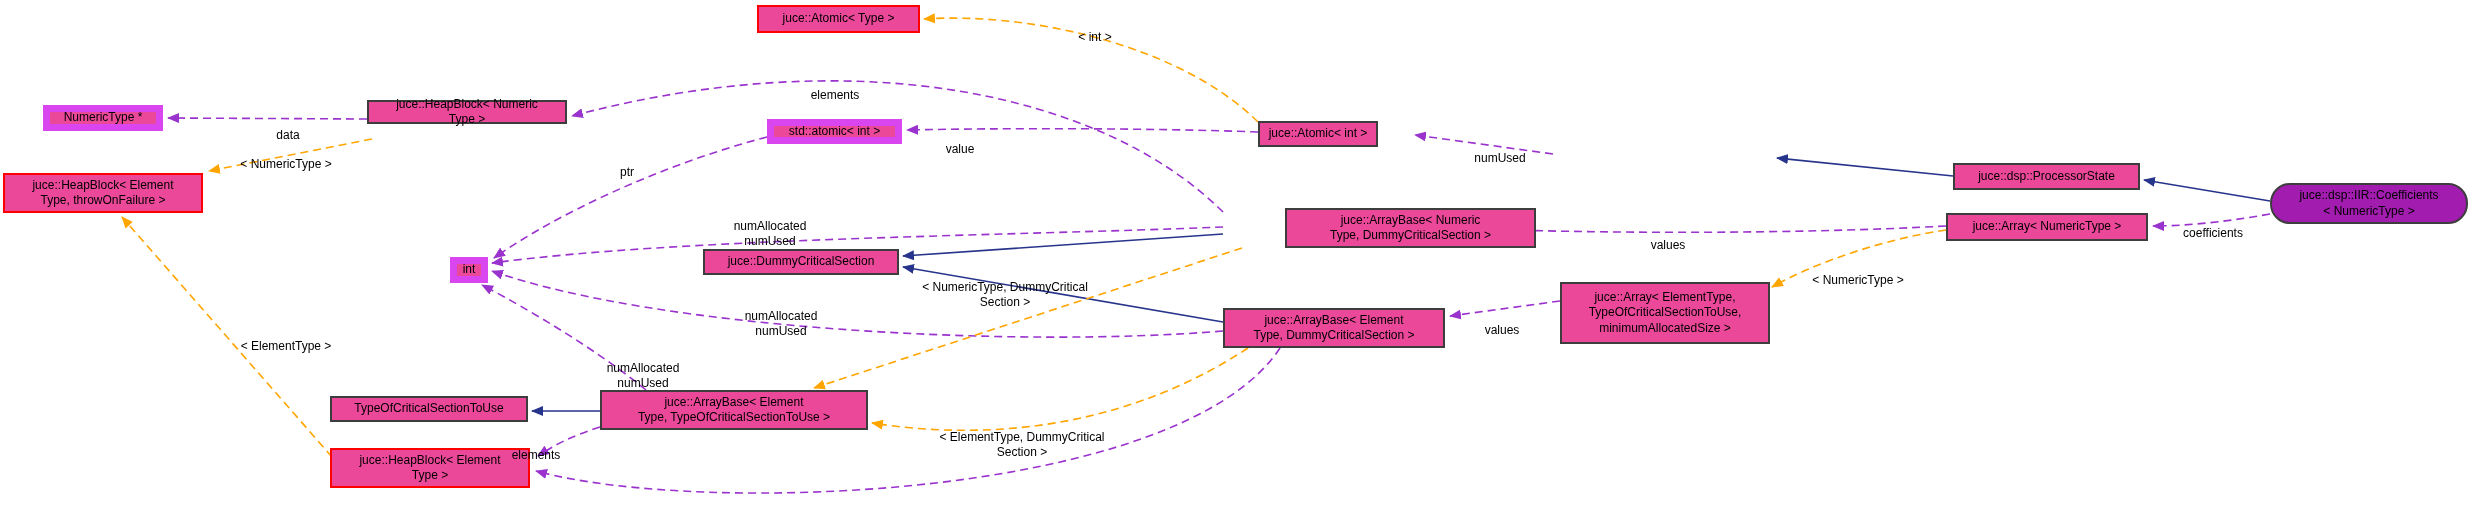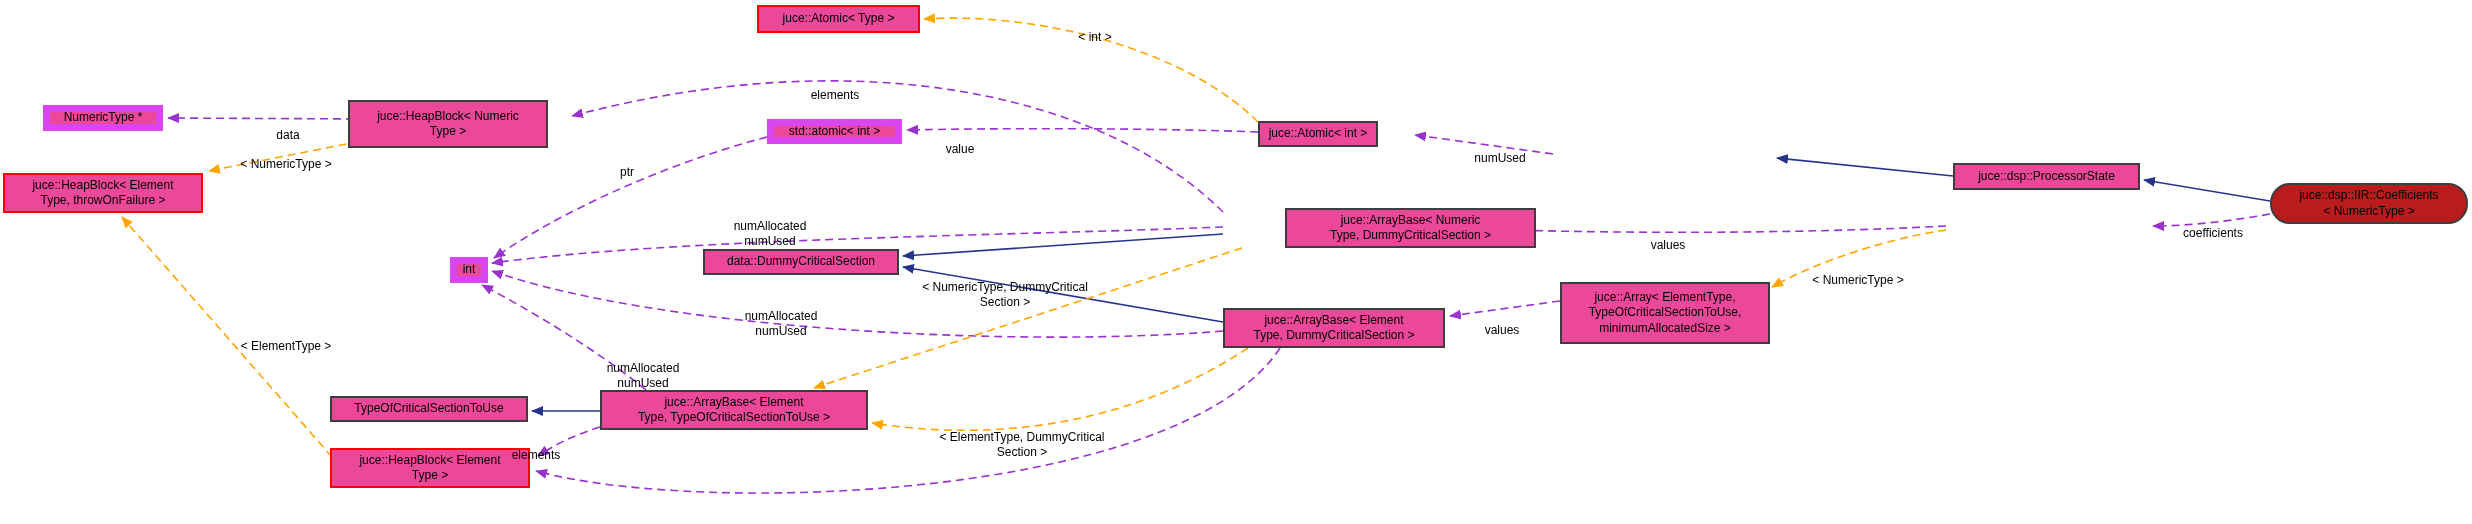--- a/index.html
+++ b/index.html
@@ -4,21 +4,21 @@
 <style>
   html,body{margin:0;padding:0;background:#ffffff;}
   #canvas{position:relative;width:2472px;height:524px;background:#ffffff;overflow:hidden;
           font-family:"Liberation Sans","DejaVu Sans",sans-serif;font-size:12px;color:#000;}
   #edges{position:absolute;left:0;top:0;width:2472px;height:524px;}
   .node{position:absolute;box-sizing:border-box;background:#ec4899;border:2px solid #3d3d3d;
         display:flex;flex-direction:column;align-items:center;justify-content:center;
         text-align:center;line-height:1.28;white-space:nowrap;z-index:2;}
   .node.ext{border:7px solid #d946ef;justify-content:center;}
   .node.red{border:2px solid #ff0000;}
-  .node.sel{background:#b91c1c;border-radius:20px;}
+  .node.sel{background:#a21caf;border-radius:20px;}
   .elabel{position:absolute;transform:translate(-50%,-50%);text-align:center;line-height:1.25;
           white-space:nowrap;z-index:3;margin-top:25px;}
   .elabel span{display:block;}
 </style>
 </head>
 <body>
 
 <div id="canvas">
 
   <svg id="edges" viewBox="0 0 2472 524" xmlns="http://www.w3.org/2000/svg">
@@ -59,21 +59,21 @@
     <path d="M332,457 L122,217" stroke="#ffa500" stroke-width="1.6" stroke-dasharray="8,5" fill="none" marker-end="url(#ah-org)"></path>
     <path d="M1242,248 L814,388" stroke="#ffa500" stroke-width="1.6" stroke-dasharray="8,5" fill="none" marker-end="url(#ah-org)"></path>
     <path d="M1248,348 C1120,432 980,440 872,423" stroke="#ffa500" stroke-width="1.6" stroke-dasharray="8,5" fill="none" marker-end="url(#ah-org)"></path>
     <path d="M1946,230 C1890,238 1820,260 1772,287" stroke="#ffa500" stroke-width="1.6" stroke-dasharray="8,5" fill="none" marker-end="url(#ah-org)"></path>
   </svg>
 
   <div class="node ext" style="left:43px;top:105px;width:120px;height:26px">
     <span>NumericType *</span>
   </div>
 
-  <div class="node" style="left:348px;top:100px;width:200px;height:48px">
+  <div class="node" style="left:367px;top:100px;width:200px;height:24px">
     <span>juce::HeapBlock&lt; Numeric</span>
     <span>Type &gt;</span>
   </div>
 
   <div class="node red" style="left:3px;top:173px;width:200px;height:40px">
     <span>juce::HeapBlock&lt; Element</span>
     <span>Type, throwOnFailure &gt;</span>
   </div>
 
   <div class="node red" style="left:757px;top:5px;width:163px;height:28px">
@@ -82,21 +82,21 @@
 
   <div class="node ext" style="left:767px;top:119px;width:135px;height:25px">
     <span>std::atomic&lt; int &gt;</span>
   </div>
 
   <div class="node ext" style="left:450px;top:257px;width:38px;height:26px">
     <span>int</span>
   </div>
 
   <div class="node" style="left:703px;top:249px;width:196px;height:26px">
-    <span>data::DummyCriticalSection</span>
+    <span>juce::DummyCriticalSection</span>
   </div>
 
   <div class="node" style="left:330px;top:396px;width:198px;height:26px">
     <span>TypeOfCriticalSectionToUse</span>
   </div>
 
   <div class="node" style="left:600px;top:390px;width:268px;height:40px">
     <span>juce::ArrayBase&lt; Element</span>
     <span>Type, TypeOfCriticalSectionToUse &gt;</span>
   </div>
@@ -124,20 +124,23 @@
   <div class="node" style="left:1560px;top:282px;width:210px;height:62px">
     <span>juce::Array&lt; ElementType,</span>
     <span>TypeOfCriticalSectionToUse,</span>
     <span>minimumAllocatedSize &gt;</span>
   </div>
 
   <div class="node" style="left:1953px;top:163px;width:187px;height:27px">
     <span>juce::dsp::ProcessorState</span>
   </div>
 
+  <div class="node" style="left:1946px;top:213px;width:202px;height:28px">
+    <span>juce::Array&lt; NumericType &gt;</span>
+  </div>
 
   <div class="node sel" style="left:2270px;top:183px;width:198px;height:41px">
     <span>juce::dsp::IIR::Coefficients</span>
     <span>&lt; NumericType &gt;</span>
   </div>
 
   <div class="elabel" style="left:288px;top:110px">data</div>
   <div class="elabel" style="left:835px;top:70px">elements</div>
   <div class="elabel" style="left:960px;top:124px">value</div>
   <div class="elabel" style="left:627px;top:147px">ptr</div>

